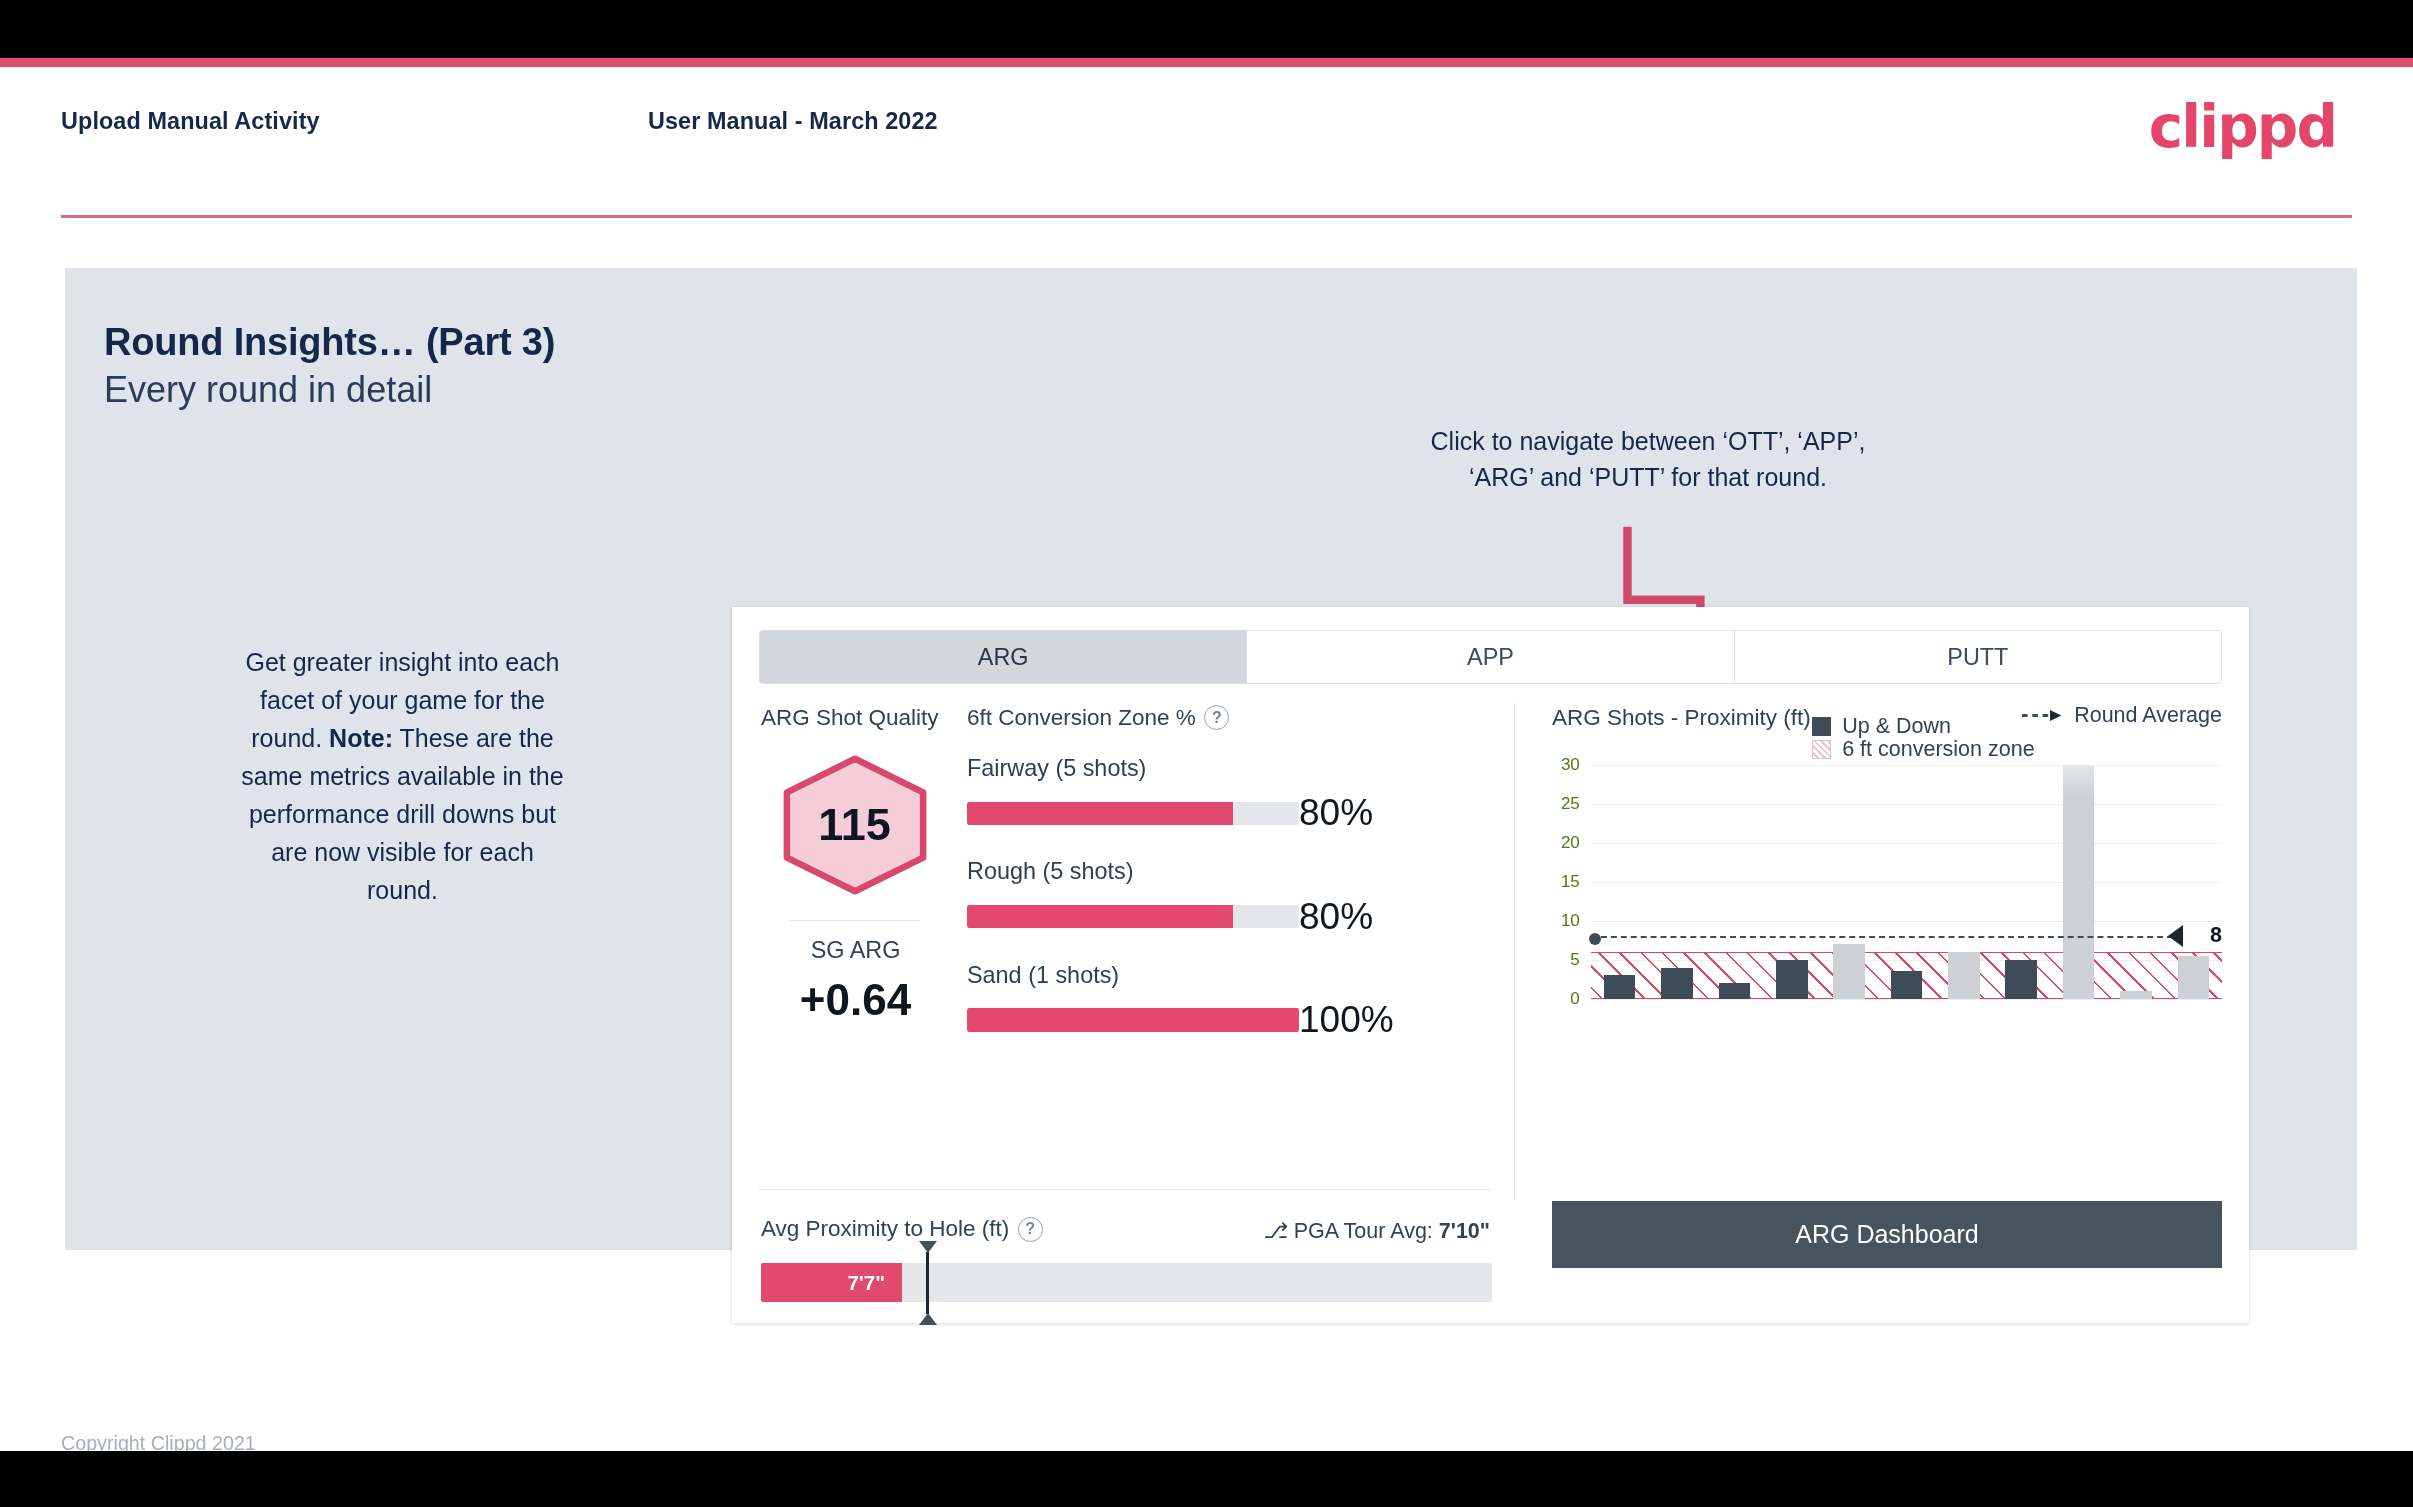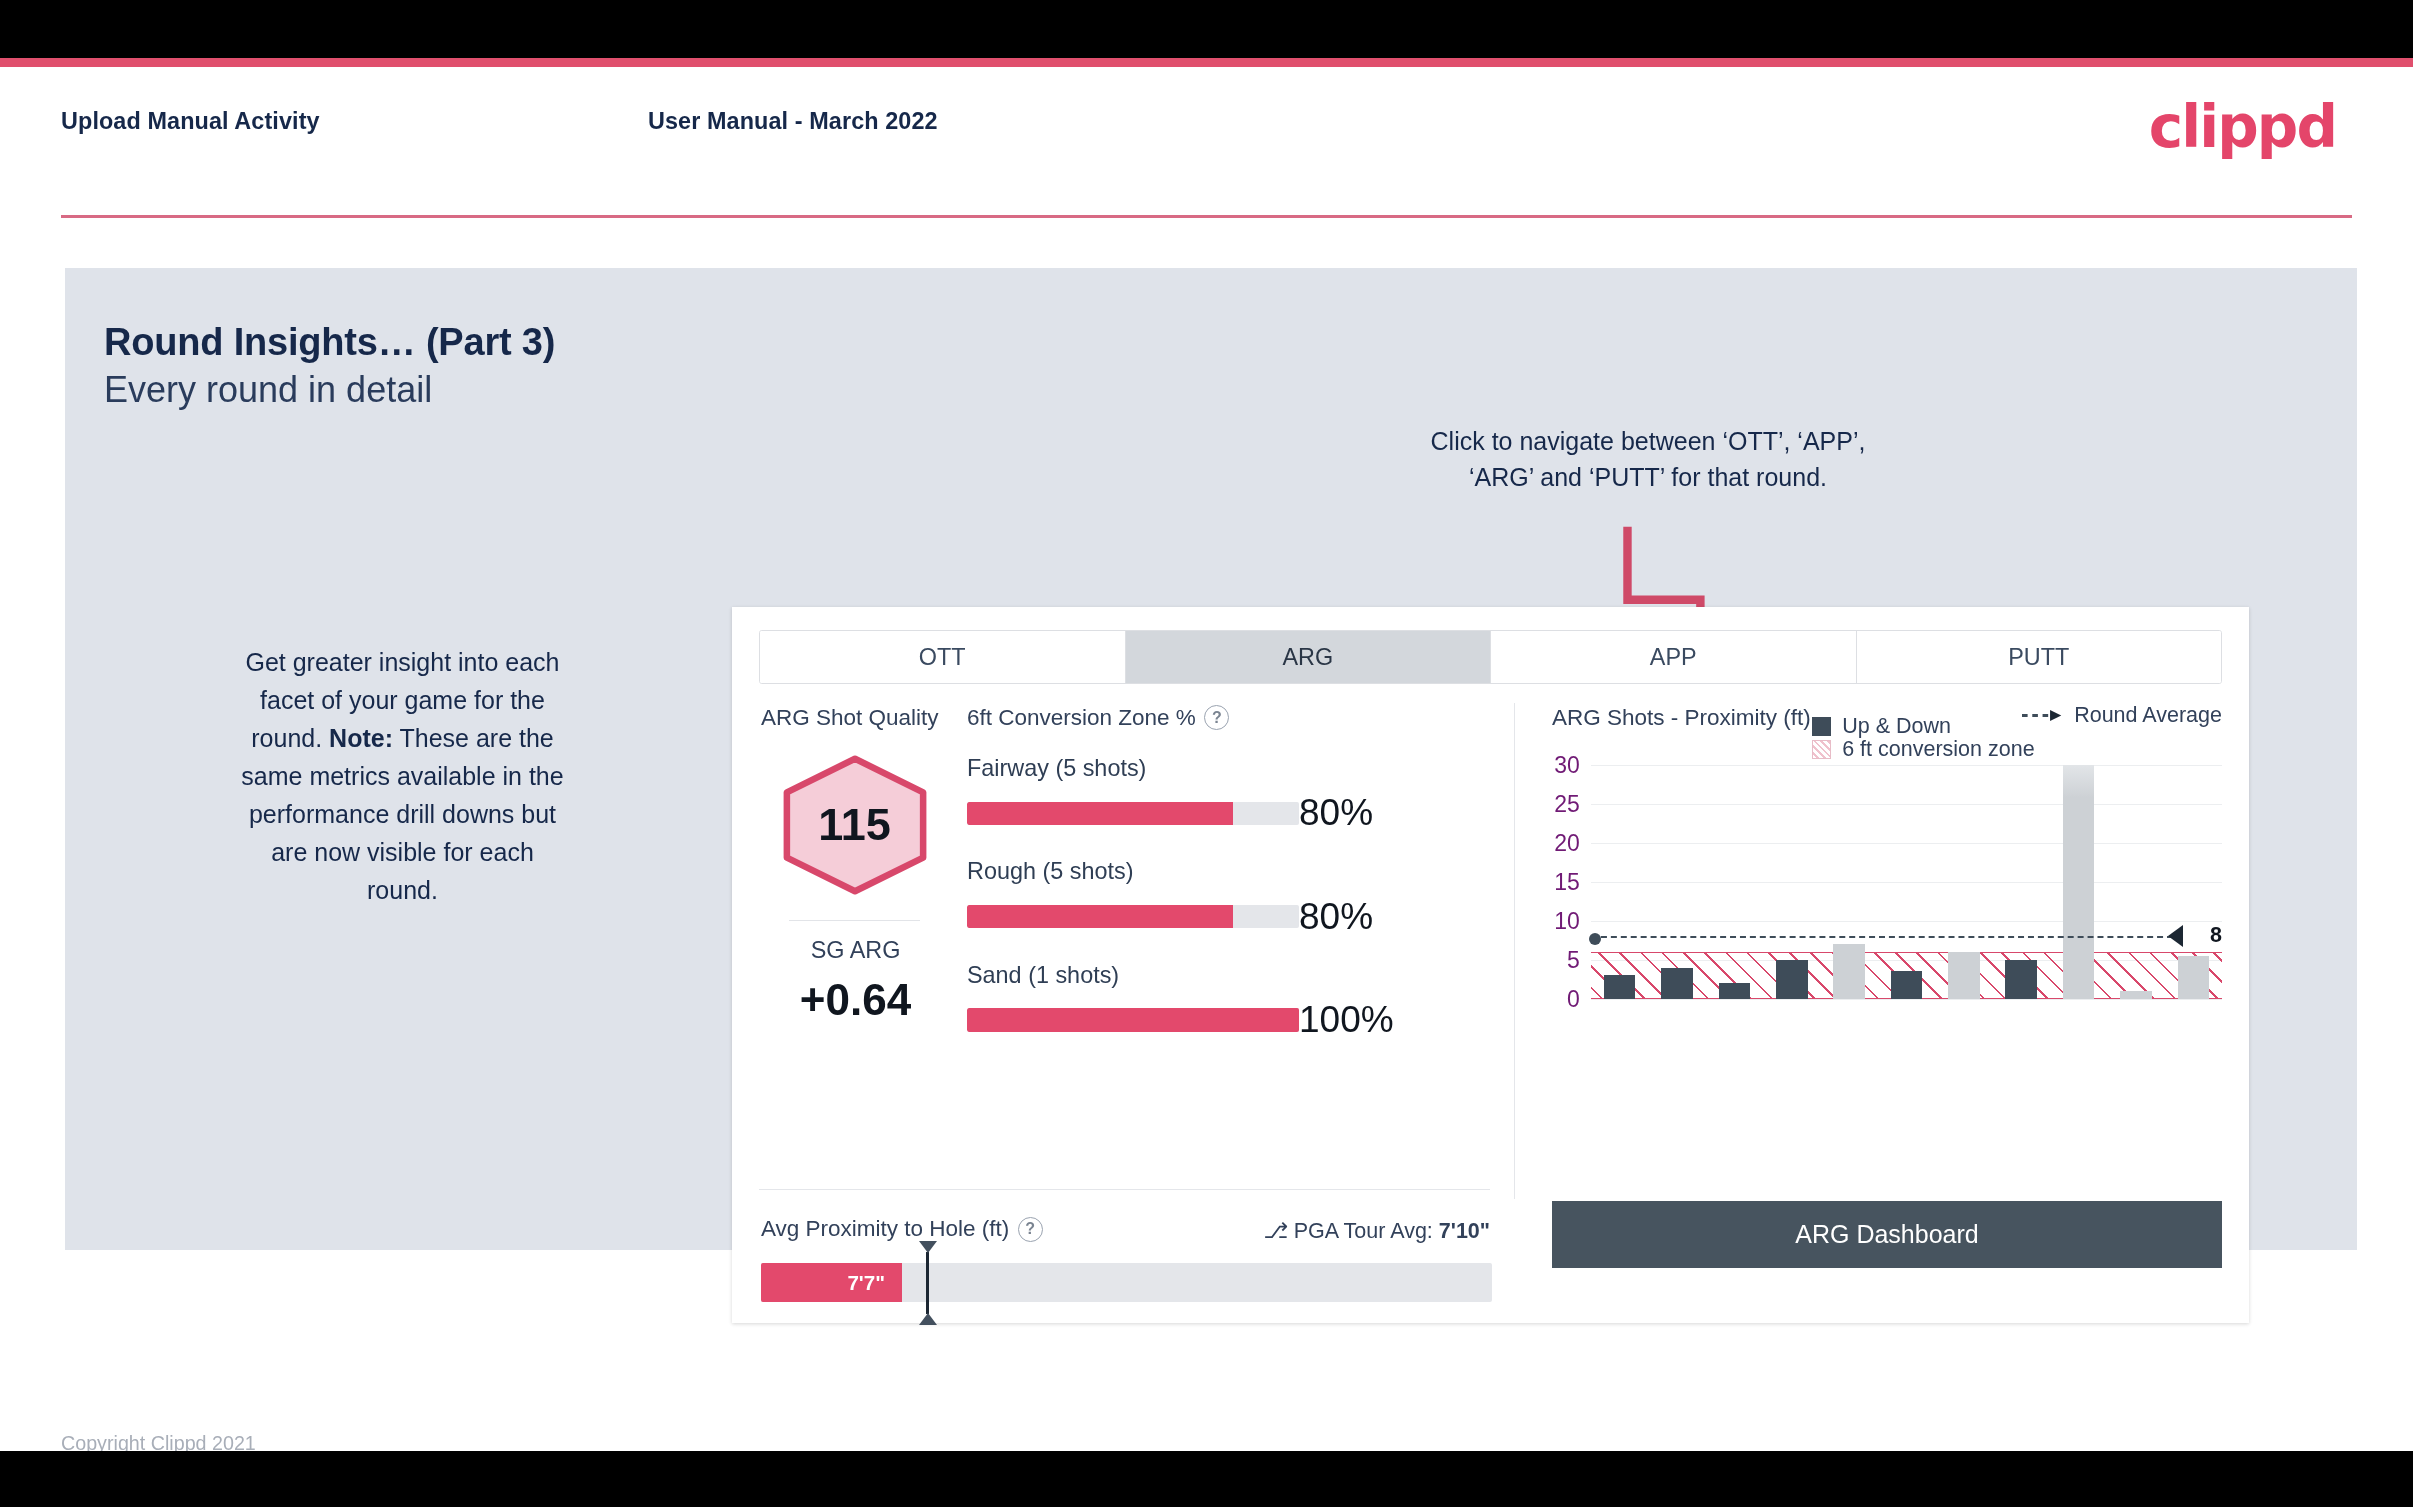--- a/index.html
+++ b/index.html
@@ -251,21 +251,21 @@
     background: repeating-linear-gradient(45deg,#fff 0 2.8px,#f0c2cd 2.8px 4.7px);
   }
   .sw-dash { display: inline-flex; align-items: center; }
   .legend-txt { font-size: 21.5px; color: #32415a; }
 
   .plot { position: relative; width: 670px; height: 234px; margin-top: 3.7px; }
   .ydim { position: absolute; left: 0; top: 0; width: 39px; height: 100%; }
   .ytick {
     position: absolute; right: 11.2px;
     transform: translateY(-50%);
-    font-size: 23px; color: #701a75;
+    font-size: 17px; color: #4d7c0f;
   }
   .plotarea {
     position: absolute; left: 39px; top: 0; right: 0; bottom: 0;
   }
   .gridline {
     position: absolute; left: 0; right: 0; height: 0.9px; background: #eceef0;
   }
   .zonebox {
     position: absolute; left: 0; right: 0;
     border-top: 1.9px solid #d8486b;
@@ -355,21 +355,20 @@
     </svg>
 
     <div class="left-note">
       <span>Get greater insight into each facet of your game for the round.</span>
       <b>Note:</b><span> These are the same metrics available in the performance drill downs but are now visible for each round.</span>
     </div>
 
     <div class="card">
 
       <div class="tabs">
-        <div class="tab">OTT</div>
         <div class="tab active">ARG</div>
         <div class="tab">APP</div>
         <div class="tab">PUTT</div>
       </div>
 
       <div class="card-body">
 
         <div class="divider-v"></div>
         <div class="divider-h"></div>
 

